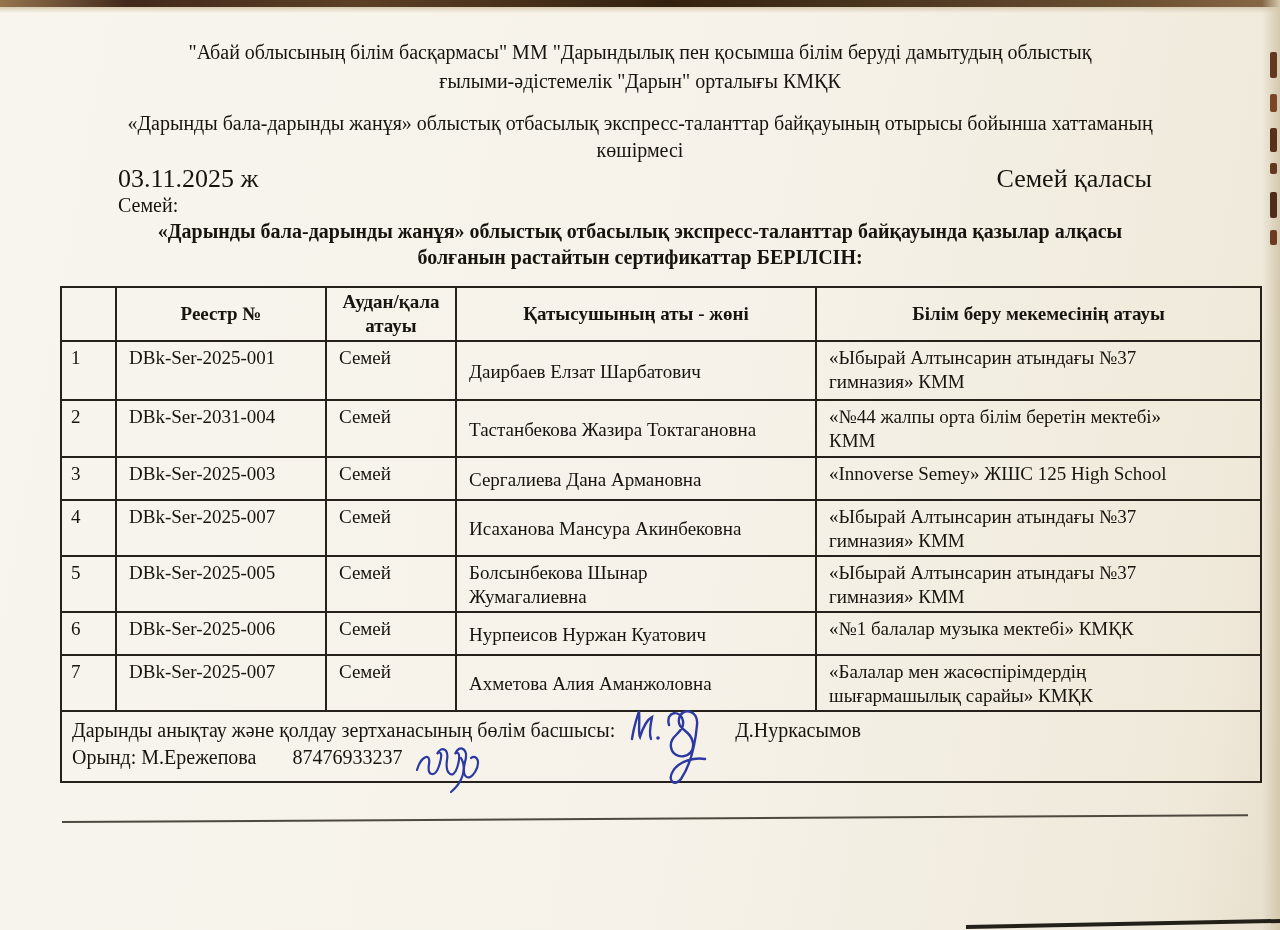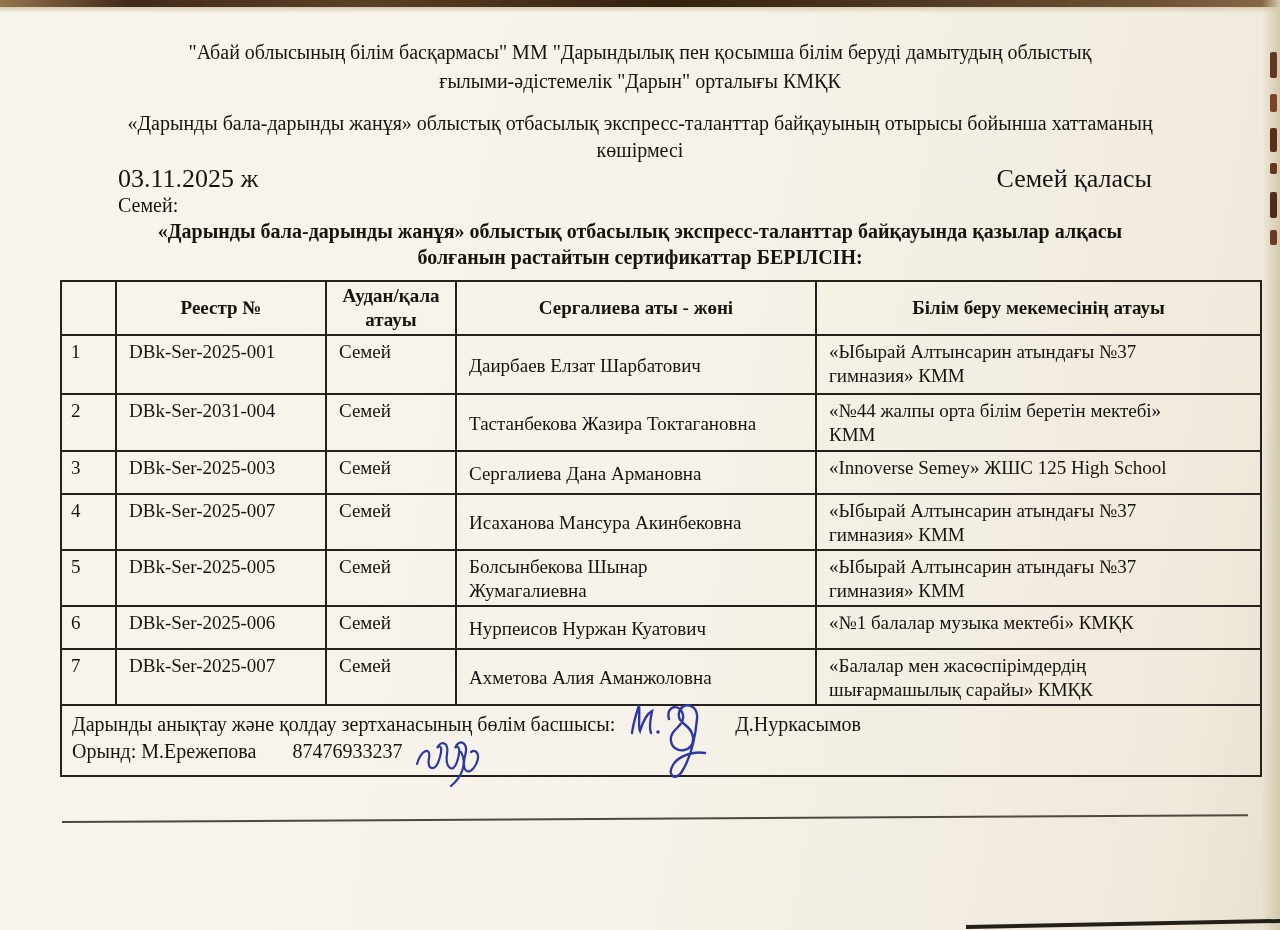--- a/index.html
+++ b/index.html
@@ -51,21 +51,21 @@
     display: flex; justify-content: space-between;
     margin: 2px 128px 0 118px; font-size: 26px; line-height: 26px;
   }
   .decision-label { margin: 0 0 0 118px; font-size: 20px; line-height: 26px; }
   .resolution {
     margin: 0 auto; max-width: 1160px; text-align: center; font-weight: bold;
     font-size: 20px; line-height: 26px; white-space: pre-line;
   }
   
   table.doc-table {
-    margin: 10px 0 0 60px; width: 1200px;
+    margin: 16px 0 0 60px; width: 1200px;
     border-collapse: collapse; table-layout: fixed; border-radius: 12px;
   }
   .doc-table col.c0 { width: 55px; }
   .doc-table col.c1 { width: 210px; }
   .doc-table col.c2 { width: 130px; }
   .doc-table col.c3 { width: 360px; }
   .doc-table col.c4 { width: 445px; }
   .doc-table th, .doc-table td { border: 2px solid #26221b; }
   .doc-table th {
     font-size: 19px; font-weight: bold; text-align: center; vertical-align: middle;
@@ -134,21 +134,21 @@
           <col class="c1">
           <col class="c2">
           <col class="c3">
           <col class="c4">
         </colgroup>
       <thead>
         <tr>
           <th></th>
           <th>Реестр №</th>
           <th>Аудан/қала атауы</th>
-          <th>Сергалиева аты - жөні</th>
+          <th>Қатысушының аты - жөні</th>
           <th>Білім беру мекемесінің атауы</th>
         </tr>
       </thead>
       <tbody>
         <tr>
           <td class="cell-num">1</td>
           <td>DBk-Ser-2025-001</td>
           <td>Семей</td>
           <td class="cell-name">Даирбаев Елзат Шарбатович</td>
           <td class="cell-org">«Ыбырай Алтынсарин атындағы №37

